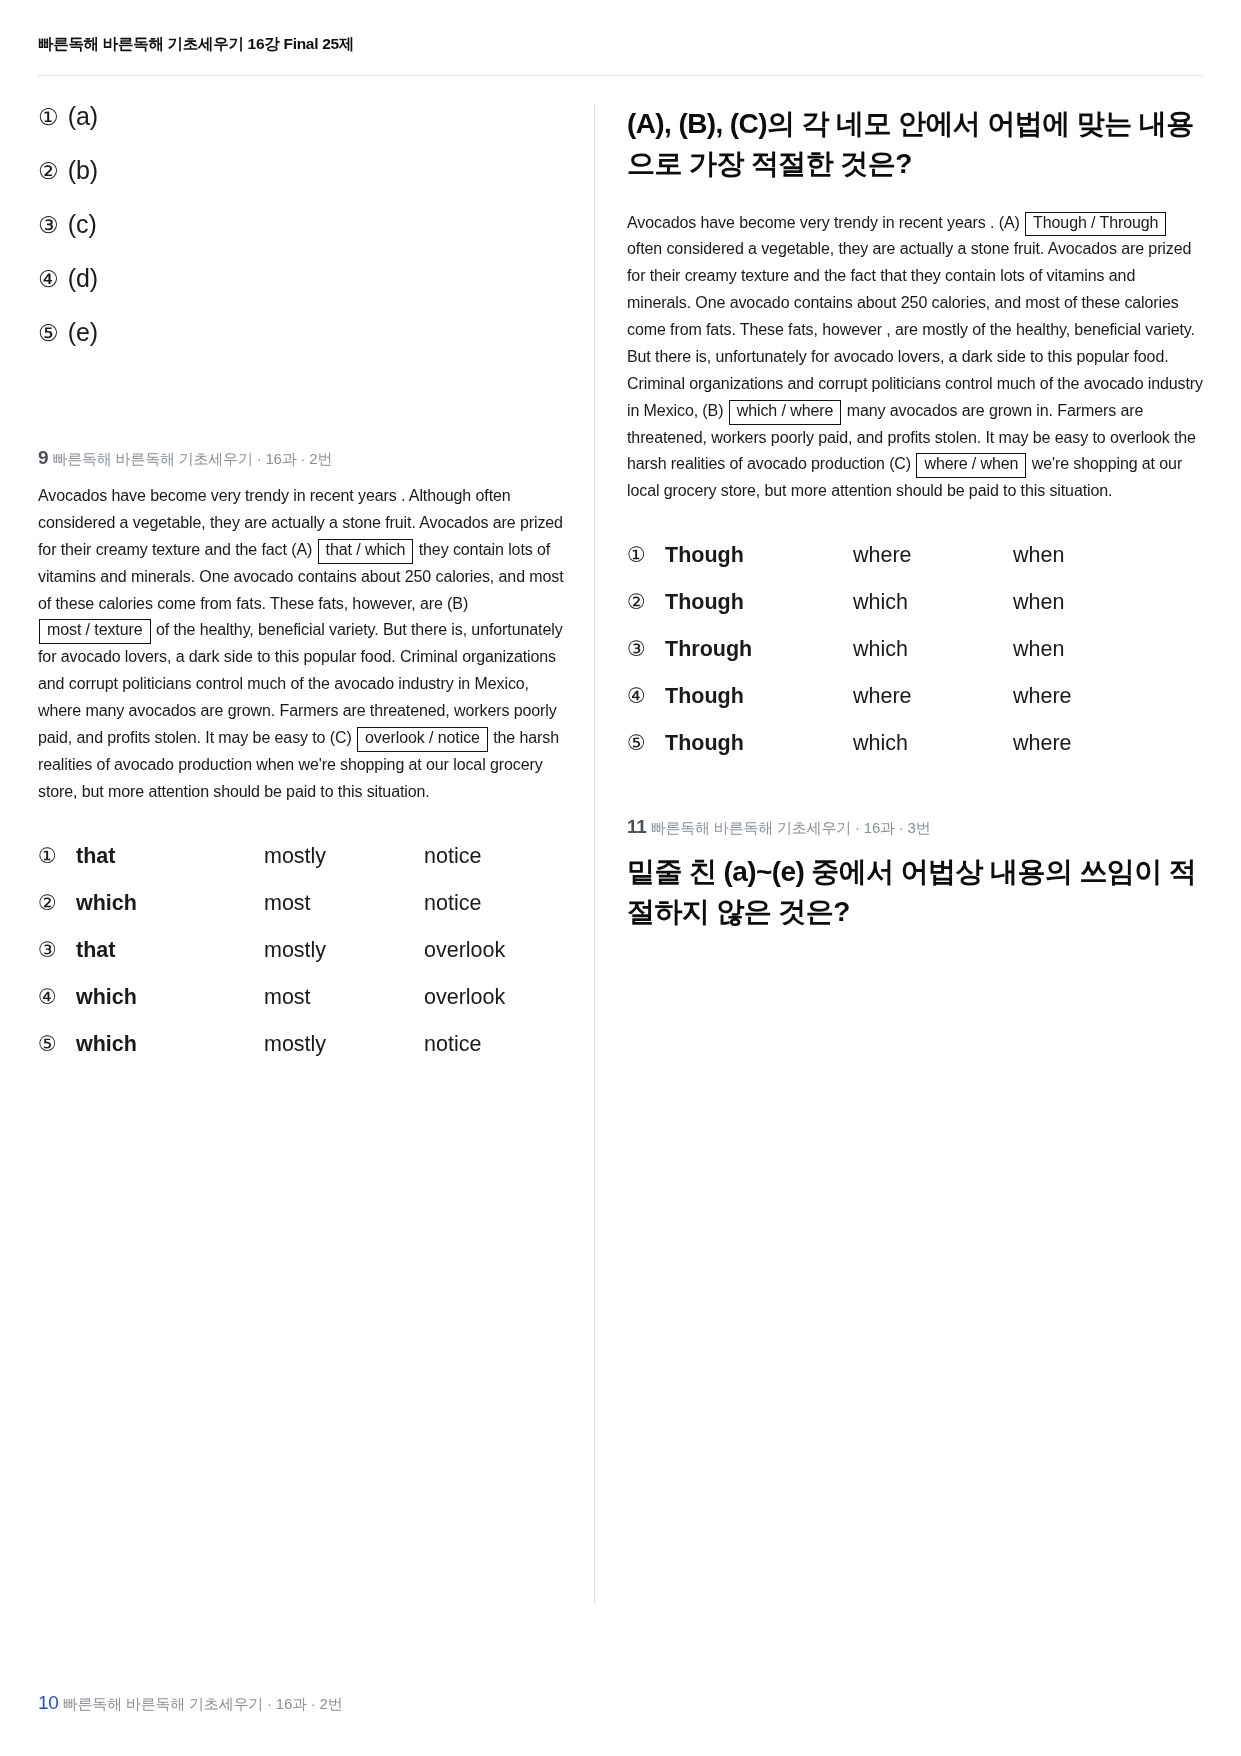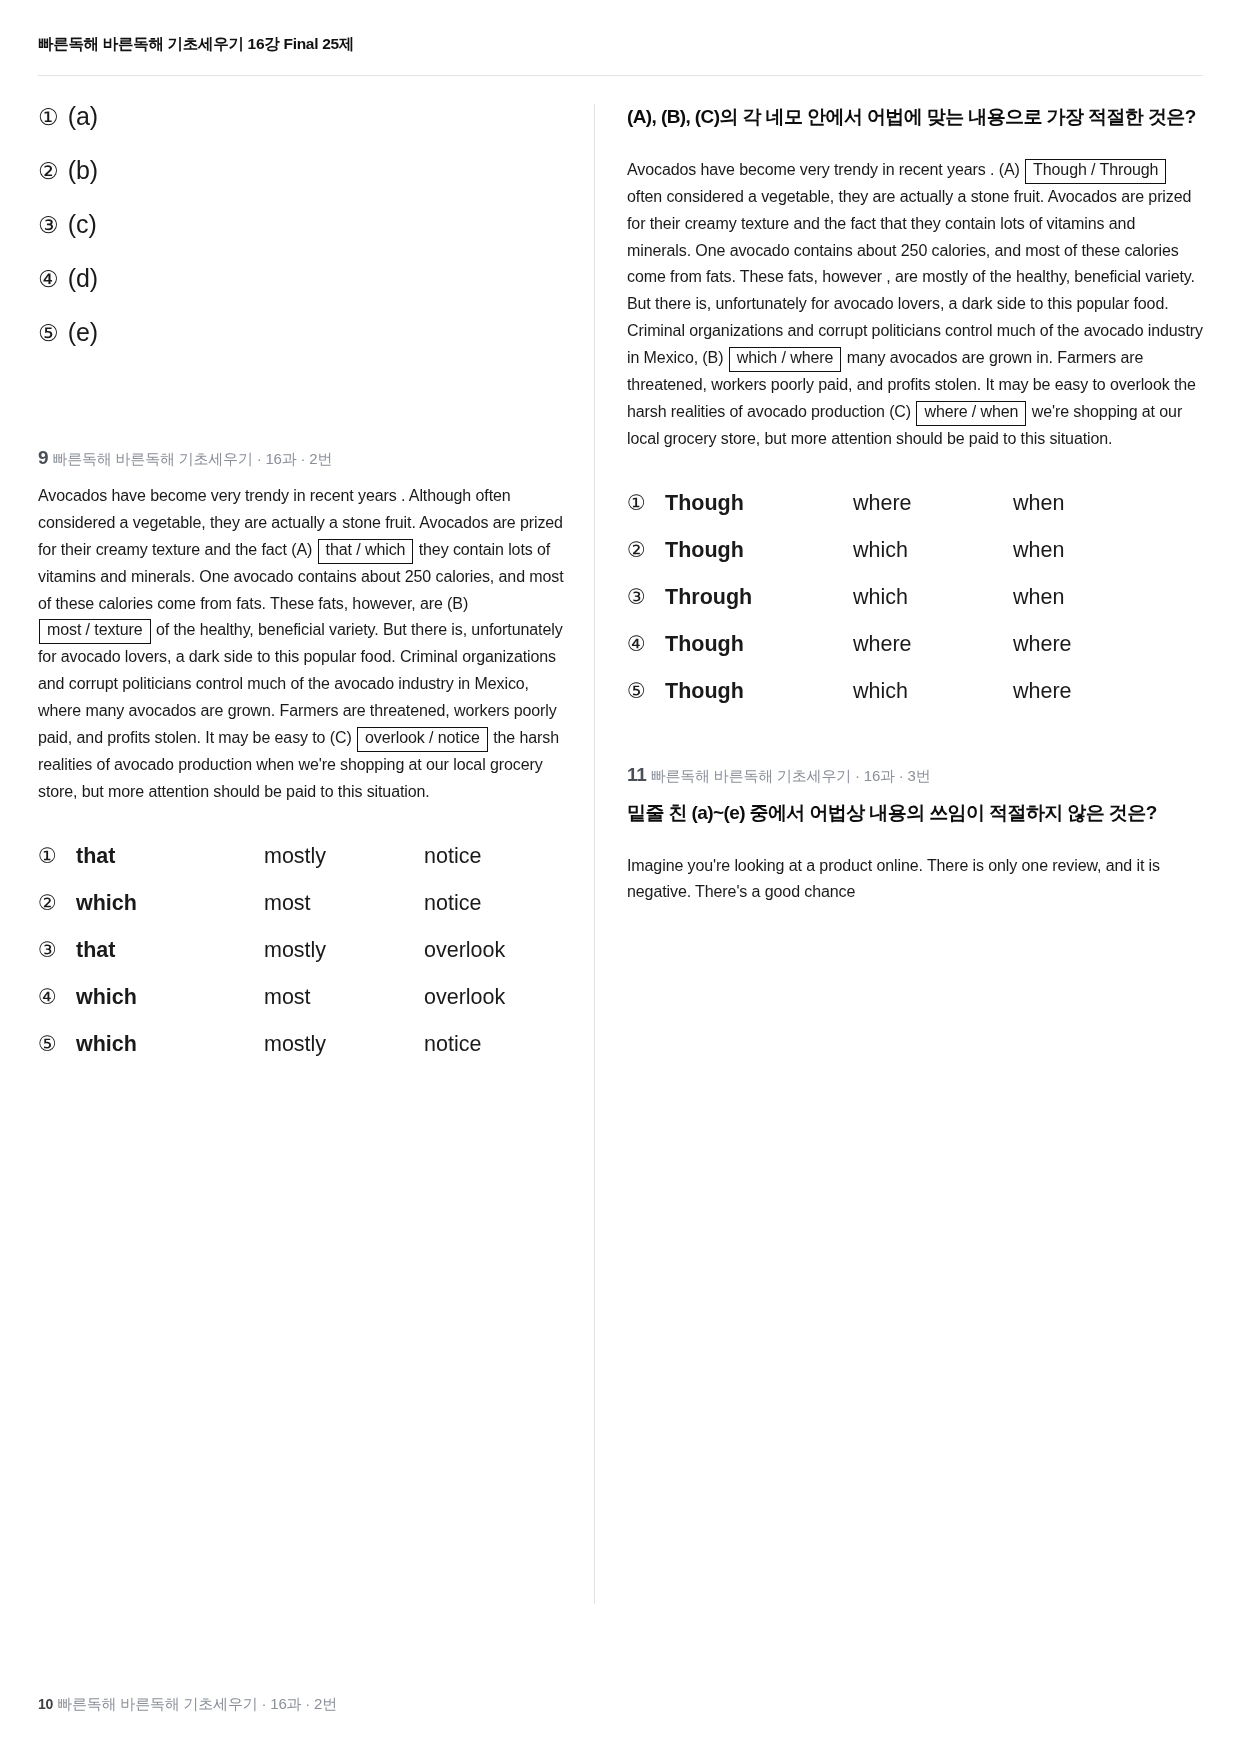--- a/index.html
+++ b/index.html
@@ -90,21 +90,21 @@
   }
   .q-meta .q-num {
     font-size: 19px;
     font-weight: bold;
     color: #4a4f58;
     margin-right: 4px;
   }
   .q-meta.tight { margin-top: 0; }
 
   .q-prompt {
-    font-size: 19px;
+    font-size: 28px;
     font-weight: bold;
     line-height: 1.42;
     letter-spacing: -0.6px;
     color: #0d0d0d;
     margin-bottom: 26px;
   }
 
   .passage {
     font-size: 16px;
     line-height: 1.68;
@@ -148,23 +148,23 @@
   
   .doc-footer {
     position: absolute;
     left: 38px;
     bottom: 42px;
     font-size: 15px;
     color: #8a8f98;
     letter-spacing: -0.2px;
   }
   .doc-footer .f-num {
-    font-size: 14px;
-    font-weight: bold;
-    color: #404040;
+    font-size: 19px;
+    font-weight: normal;
+    color: #1d4ed8;
     margin-right: 4px;
   }
 </style>
 </head>
 <body>
 
 <div class="page">
 
   <div class="doc-header">빠른독해 바른독해 기초세우기 16강 Final 25제</div>
   <div class="header-rule"></div>
@@ -300,21 +300,20 @@
       </table>
 
       <div class="spacer-sm"></div>
 
       <div class="q-meta tight">
         <span class="q-num">11</span><span>빠른독해 바른독해 기초세우기 · 16과 · 3번</span>
       </div>
 
       <div class="q-prompt">밑줄 친 (a)~(e) 중에서 어법상 내용의 쓰임이 적절하지 않은 것은?</div>
 
-      <p class="passage">Imagine you're looking at a product online. There is only one review, and it is negative. There's a good chance</p>
 
     </div>
 
   </div>
 
   <div class="doc-footer">
     <span class="f-num">10</span><span>빠른독해 바른독해 기초세우기 · 16과 · 2번</span>
   </div>
 
 </div>

